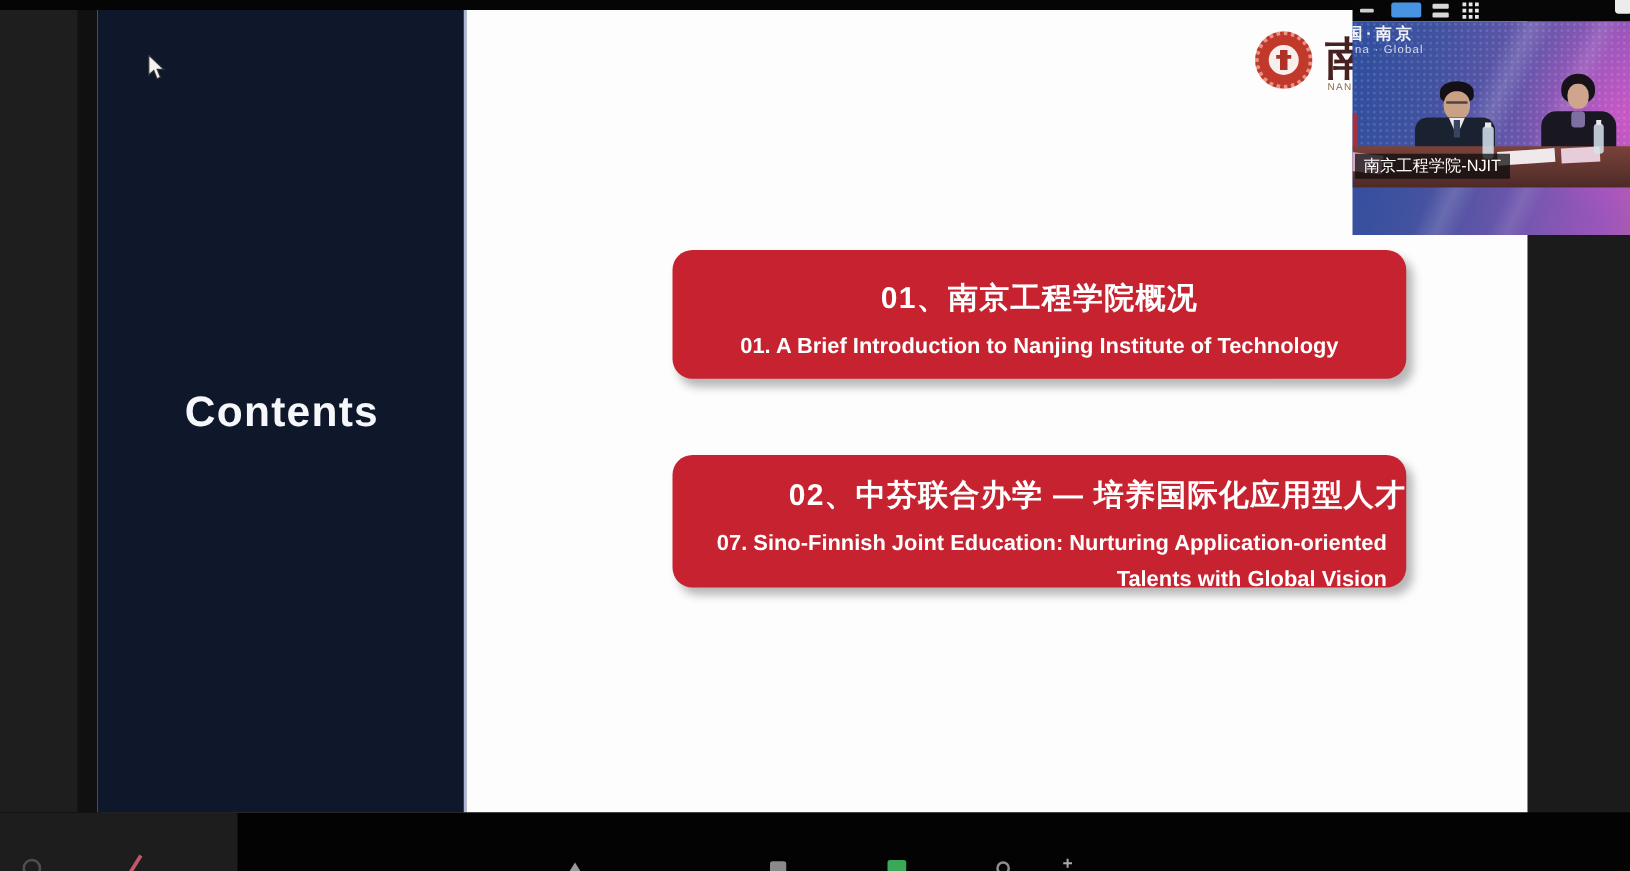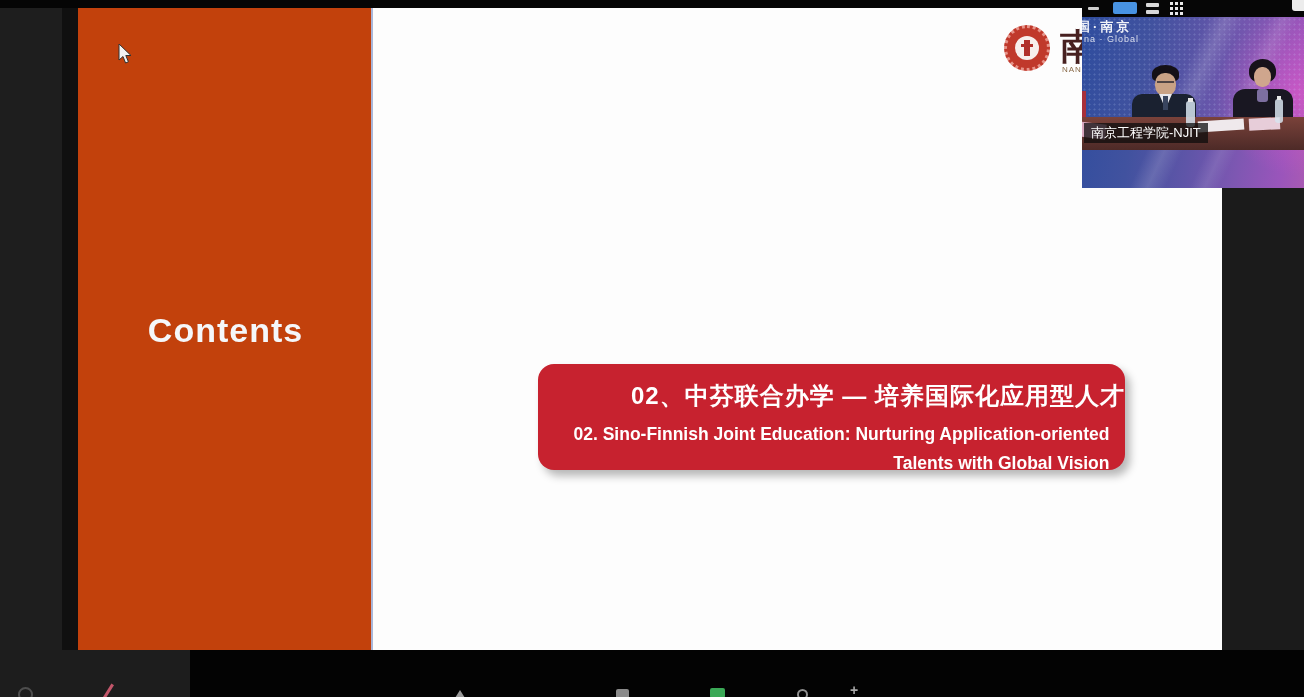--- a/index.html
+++ b/index.html
@@ -10,21 +10,21 @@
   
   .gutter-left  { position:absolute; left:0; top:8px; width:78px; height:642px; background:#1e1e1e; }
   .gutter-left::after { content:""; position:absolute; right:0; top:0; width:16px; height:100%; background:#101010; }
   .gutter-right { position:absolute; left:1222px; top:8px; width:82px; height:642px; background:#1b1b1b; }
   .strip-top    { position:absolute; left:0; top:0; width:100%; height:8px; background:#050505; }
   .strip-bottom { position:absolute; left:0; top:650px; width:100%; height:47px; background:#030303; }
   .strip-bottom .tray-zone { position:absolute; left:0; top:0; width:190px; height:47px; background:#1d1d1d; }
 
   
   .slide { position:absolute; left:78px; top:8px; width:1144px; height:642px; background:#fdfdfd; }
-  .sidebar { position:absolute; left:0; top:0; width:295px; height:642px; background:#c2410c; border-right:2px solid #aab6d8; }
+  .sidebar { position:absolute; left:0; top:0; width:295px; height:642px; background:#0f172a; border-right:2px solid #aab6d8; }
   .contents-title { position:absolute; left:0; top:303px; width:295px; text-align:center; color:#f5f7fa; font-size:34px; font-weight:bold; letter-spacing:1px; }
 
   
   .logo { position:absolute; left:926px; top:15px; height:52px; }
   .seal { position:absolute; left:0; top:2px; width:46px; height:46px; border-radius:50%; background:#c0392b; border:3px dotted #e7948a; }
   .seal-inner { position:absolute; left:8px; top:8px; width:24px; height:24px; border-radius:50%; background:#f7efec; }
   .seal-tower { position:absolute; left:17px; top:12px; width:6px; height:16px; background:#b0302a; }
   .seal-tower::before { content:""; position:absolute; left:-3px; top:4px; width:12px; height:3px; background:#b0302a; }
   .logo-zh { position:absolute; left:56px; top:0px; font-size:36px; font-weight:bold; color:#472020; }
   .logo-en { position:absolute; left:58px; top:42px; font-size:8px; letter-spacing:1px; color:#8a6b4a; }
@@ -113,24 +113,28 @@
 
     <div class="logo">
       <div class="seal">
         <div class="seal-inner"></div>
         <div class="seal-tower"></div>
       </div>
       <div class="logo-zh">南</div>
       <div class="logo-en">NANJI</div>
     </div>
 
+    <div class="card card-1">
+      <div class="zh">01、南京工程学院概况</div>
+      <div class="en">01. A Brief Introduction to Nanjing Institute of Technology</div>
+    </div>
 
     <div class="card card-2">
       <div class="zh">02、中芬联合办学 — 培养国际化应用型人才</div>
-      <div class="en">02. Sino-Finnish Joint Education: Nurturing Application-oriented Talents with Global Vision</div>
+      <div class="en">07. Sino-Finnish Joint Education: Nurturing Application-oriented Talents with Global Vision</div>
     </div>
   </div>
 
   <div class="video-panel">
     <div class="panel-toolbar">
       <div class="tb-min"></div>
       <div class="tb-active"></div>
       <div class="tb-list"></div>
       <div class="tb-grid"></div>
       <div class="tb-close-partial"></div>

